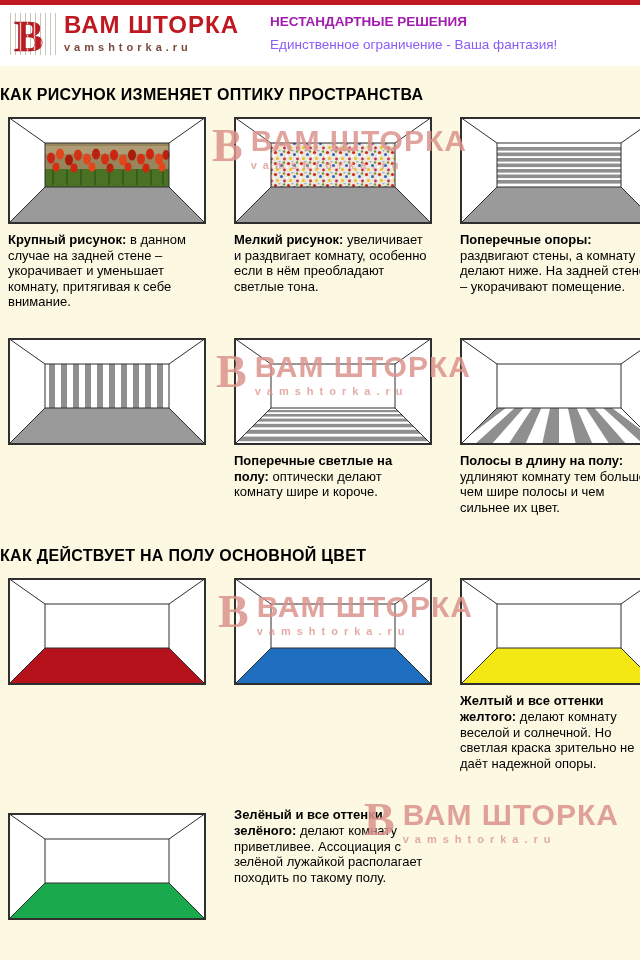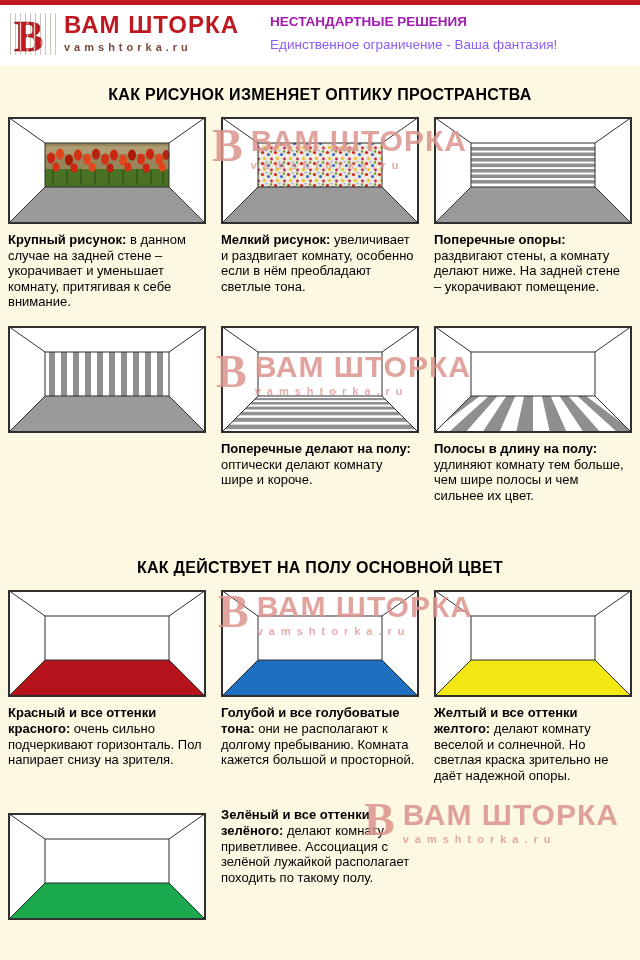--- a/index.html
+++ b/index.html
@@ -13,23 +13,23 @@
   .logo { position:absolute; left:8px; top:10px; }
   .logo-b { font-family:"Liberation Serif", serif; font-size:44px; font-weight:bold; fill:url(#curtain); stroke:#8b0e10; stroke-width:0.5; }
   .brand-block { position:absolute; left:64px; top:13px; }
   .brand { font-size:24px; font-weight:bold; letter-spacing:1px; color:var(--accent,#c01820); line-height:1; white-space:nowrap; }
   .site { font-size:11px; font-weight:bold; letter-spacing:4px; color:#7b4a3c; margin-top:4px; white-space:nowrap; }
   .slogan { position:absolute; left:270px; top:14px; }
   .slogan-title { font-size:13.5px; font-weight:bold; color:#a21caf; }
   .slogan-text { font-size:13.5px; color:#8b5cf6; margin-top:8px; }
 
   
-  .sec-title { text-align:center; font-size:16px; font-weight:bold; color:#000; margin:20px 0 13px; letter-spacing:0.3px; }
-  .sec-title-2 { margin-top:56px; }
-  .grid { display:grid; grid-template-columns:repeat(3,198px); column-gap:15px; row-gap:16px; padding:0 8px; align-items:start; }
+  .sec-title { text-align:left; font-size:16px; font-weight:bold; color:#000; margin:20px 0 13px; letter-spacing:0.3px; }
+  .sec-title-2 { margin-top:32px; }
+  .grid { display:grid; grid-template-columns:repeat(3,198px); column-gap:15px; row-gap:16px; padding:0 8px; align-items:start;gap:28px; }
   .card { display:block; }
   .room { display:block; width:198px; height:107px; }
   .caption { margin-top:8px; font-size:13px; line-height:1.2; color:#000; padding-right:4px; }
   .caption b { font-weight:bold; }
   .green-room-fig { margin-top:14px; }
 
   
   .bgwhite { fill:#ffffff; }
   .outer { fill:none; stroke:#2f2f2f; stroke-width:2; }
   .wallrect { fill:none; stroke:#2f2f2f; stroke-width:1; }
@@ -243,21 +243,21 @@
               <rect x="0" y="105" width="198" height="2"></rect>
             </g>
             <line class="edge" x1="0" y1="0" x2="37" y2="26"></line>
               <line class="edge" x1="198" y1="0" x2="161" y2="26"></line>
             <line class="edge" x1="0" y1="107" x2="37" y2="70"></line>
               <line class="edge" x1="198" y1="107" x2="161" y2="70"></line>
             <rect class="wallrect" x="37" y="26" width="124" height="44"></rect>
             <rect class="outer" x="1" y="1" width="196" height="105"></rect>
           </svg>
           <figcaption class="caption">
-            <b>Поперечные делают на полу:</b>
+            <b>Поперечные светлые на полу:</b>
             <span>оптически делают комнату шире и короче.</span>
           </figcaption>
         </figure>
 
         <figure class="card">
           <svg class="room" viewBox="0 0 198 107">
             <rect class="bgwhite" x="0" y="0" width="198" height="107"></rect>
             <g class="stripe" clip-path="url(#floorClip)">
               <polygon points="37,70 45.9,70 -3,107 -20,107"></polygon>
               <polygon points="54.7,70 63.6,70 31,107 14,107"></polygon>
@@ -292,42 +292,34 @@
             <rect class="bgwhite" x="0" y="0" width="198" height="107"></rect>
             <polygon points="0,107 37,70 161,70 198,107" fill="#b5121b"></polygon>
             <rect class="wallwhite" x="37" y="26" width="124" height="44"></rect>
             <line class="edge" x1="0" y1="0" x2="37" y2="26"></line>
               <line class="edge" x1="198" y1="0" x2="161" y2="26"></line>
             <line class="edge" x1="0" y1="107" x2="37" y2="70"></line>
               <line class="edge" x1="198" y1="107" x2="161" y2="70"></line>
             <rect class="wallrect" x="37" y="26" width="124" height="44"></rect>
             <rect class="outer" x="1" y="1" width="196" height="105"></rect>
           </svg>
-          <figcaption class="caption">
-            <b>Красный и все оттенки красного:</b>
-            <span>очень сильно подчеркивают горизонталь. Пол напирает снизу на зрителя.</span>
-          </figcaption>
         </figure>
 
         <figure class="card">
           <svg class="room" viewBox="0 0 198 107">
             <rect class="bgwhite" x="0" y="0" width="198" height="107"></rect>
             <polygon points="0,107 37,70 161,70 198,107" fill="#1e6fbf"></polygon>
             <rect class="wallwhite" x="37" y="26" width="124" height="44"></rect>
             <line class="edge" x1="0" y1="0" x2="37" y2="26"></line>
               <line class="edge" x1="198" y1="0" x2="161" y2="26"></line>
             <line class="edge" x1="0" y1="107" x2="37" y2="70"></line>
               <line class="edge" x1="198" y1="107" x2="161" y2="70"></line>
             <rect class="wallrect" x="37" y="26" width="124" height="44"></rect>
             <rect class="outer" x="1" y="1" width="196" height="105"></rect>
           </svg>
-          <figcaption class="caption">
-            <b>Голубой и все голубоватые тона:</b>
-            <span>они не располагают к долгому пребыванию. Комната кажется большой и просторной.</span>
-          </figcaption>
         </figure>
 
         <figure class="card">
           <svg class="room" viewBox="0 0 198 107">
             <rect class="bgwhite" x="0" y="0" width="198" height="107"></rect>
             <polygon points="0,107 37,70 161,70 198,107" fill="#f3e814"></polygon>
             <rect class="wallwhite" x="37" y="26" width="124" height="44"></rect>
             <line class="edge" x1="0" y1="0" x2="37" y2="26"></line>
               <line class="edge" x1="198" y1="0" x2="161" y2="26"></line>
             <line class="edge" x1="0" y1="107" x2="37" y2="70"></line>

